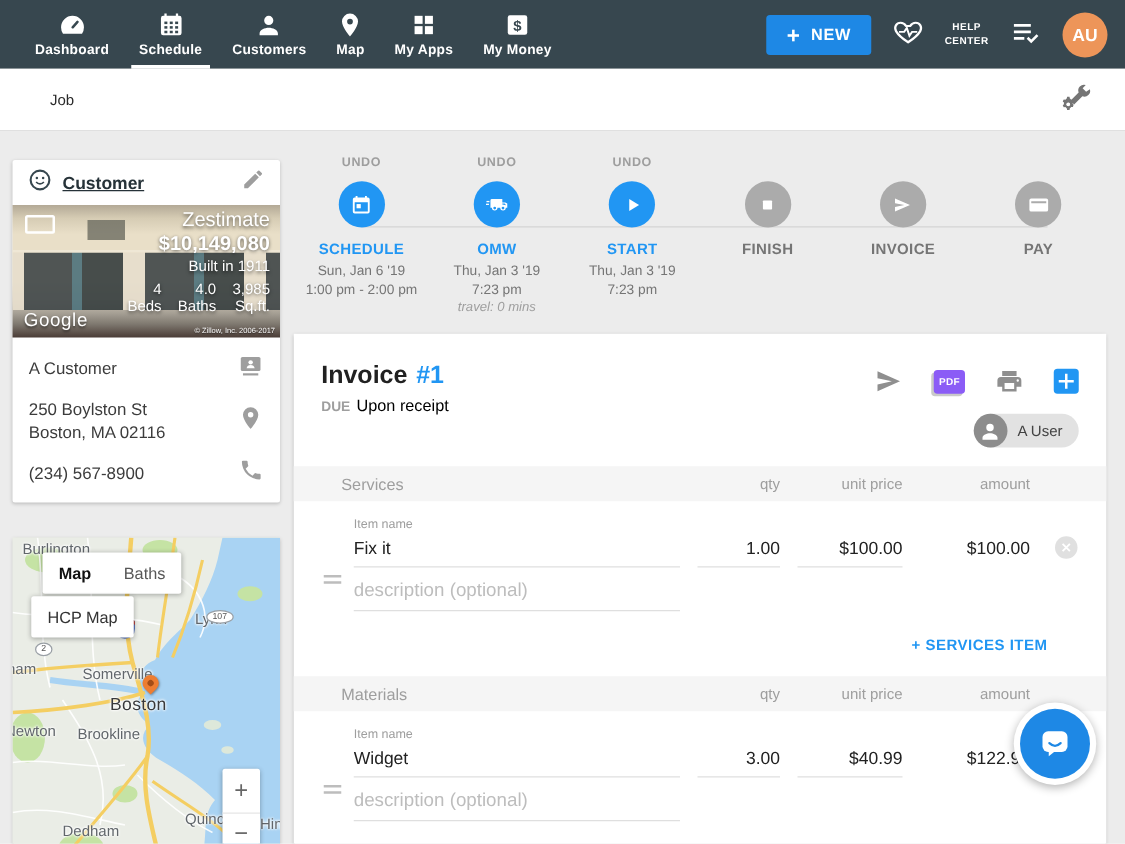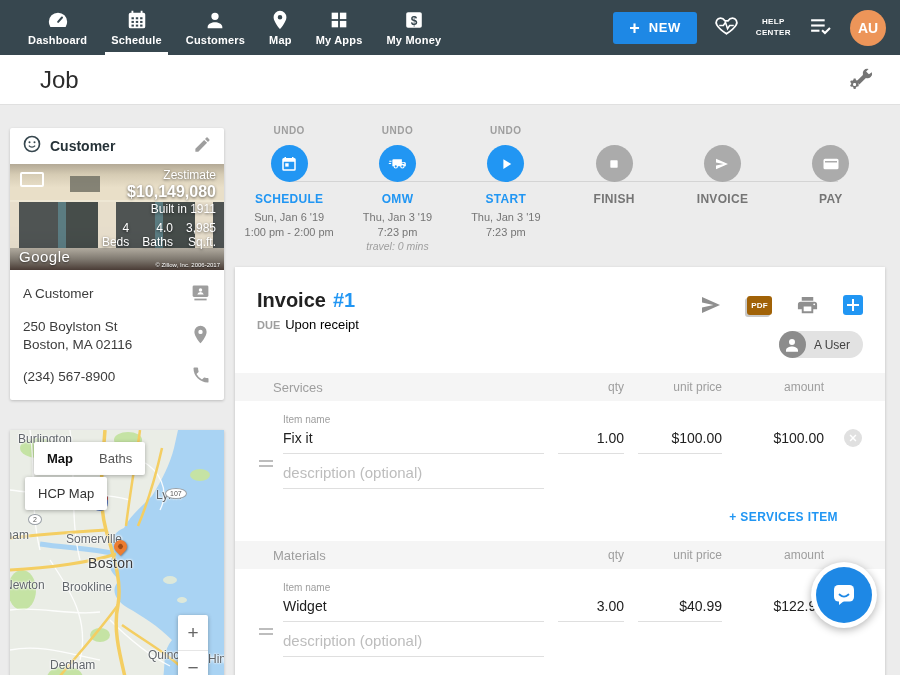--- a/index.html
+++ b/index.html
@@ -15,40 +15,40 @@
   .tab.active::after { content:""; position:absolute; left:6px; right:6px; bottom:0; height:3px; background:#fff; }
   .nav-right { margin-left:auto; display:flex; align-items:center; gap:17px; }
   .new-btn { height:32px; padding:0 16px; background:#1E88E5; border-radius:3px; display:flex; align-items:center; gap:9px; color:#fff; cursor:pointer; }
   .new-btn .plus { font-size:18px; font-weight:bold; line-height:1; }
   .new-btn .nlbl { font-size:13px; font-weight:bold; letter-spacing:.5px; }
   .help-center { color:#fff; font-size:8px; font-weight:bold; text-align:center; line-height:1.3; letter-spacing:.4px; cursor:pointer; }
   .avatar { width:36px; height:36px; border-radius:50%; background:#ED9559; color:#fff; font-size:14px; font-weight:bold; display:flex; align-items:center; justify-content:center; cursor:pointer; }
 
   
   .jobbar { height:50px; background:#fff; border-bottom:1px solid #E0E0E0; display:flex; align-items:center; padding:0 26px 0 40px; }
-  .jobbar .jtitle { font-size:24px; color:#2b2b2b; }
+  .jobbar .jtitle { font-size:12px; color:#2b2b2b; }
   .jobbar .tools { margin-left:auto; cursor:pointer; }
 
   
   .content { position:relative; height:570px; overflow:hidden; }
   .card { background:#fff; border-radius:2px; box-shadow:0 1px 3px rgba(0,0,0,.2); }
 
   
   .cust-card { position:absolute; left:10px; top:23px; width:214px; }
   .cust-head { height:36px; display:flex; align-items:center; gap:8px; padding:0 12px; }
-  .cust-head .ctitle { font-size:14px; font-weight:bold; color:#263238; }
+  .cust-head .ctitle { font-size:14px; font-weight:bold; color:#263238;text-decoration:underline; }
   .cust-head .pencil { margin-left:auto; cursor:pointer; }
   .photo { position:relative; height:106px; overflow:hidden;
     background:linear-gradient(180deg,#b3a996 0%,#d6ccb4 10%,#e9dfc8 22%,#e9dfc8 58%,#cfc6b6 72%,#a49e93 82%,#7e786f 90%,#4a3c36 100%); }
   .photo .winband { position:absolute; left:0; right:0; top:36px; height:48px;
     background:repeating-linear-gradient(90deg,#e7decc 0 9px,#43494a 9px 48px,#50747c 48px 56px,#394140 56px 88px,#e7decc 88px 97px); opacity:.92; border-top:2px solid #efe8d6; }
   .photo .vent { position:absolute; left:60px; top:12px; width:30px; height:16px; background:#6b6b60; opacity:.8; }
   .photo .frame-ic { position:absolute; left:10px; top:8px; width:24px; height:15px; border:2px solid #fff; border-radius:2px; }
   .zes { position:absolute; right:8px; top:4px; text-align:right; color:#fff; text-shadow:0 1px 3px rgba(0,0,0,.6); }
-  .zes .z1 { font-size:12px;text-align:right; }
+  .zes .z1 { font-size:16px;text-align:right; }
   .zes .z2 { font-size:16px; font-weight:bold; margin:1px 0; }
   .zes .z3 { font-size:12px; margin-bottom:2px; }
   .zstats { display:inline-grid; grid-template-columns:auto auto auto; column-gap:13px; justify-items:end; font-size:12px; }
   .glogo { position:absolute; left:9px; bottom:5px; color:#fff; font-size:15px; letter-spacing:.5px; text-shadow:0 1px 2px rgba(0,0,0,.5); }
   .copyr { position:absolute; right:4px; bottom:2px; color:#fff; font-size:6px; text-shadow:0 1px 1px rgba(0,0,0,.6); }
   .cust-info { padding:12px 13px 0 13px; }
   .crow { display:flex; justify-content:space-between; align-items:center; margin-bottom:11px; }
   .crow .ctext { font-size:13.5px; color:#3c3c3c; line-height:1.35; }
   .hist-row { border-top:1px solid #E3E3E3; height:38px; display:flex; align-items:center; gap:11px; padding:0 13px; cursor:pointer; }
   .hist-row .hlabel { font-size:13px; font-weight:bold; color:#37474F; }
@@ -89,21 +89,21 @@
   .inv-card { position:absolute; left:235px; top:162px; width:650px; height:530px; background:#fff; box-shadow:0 1px 3px rgba(0,0,0,.2); }
   .inv-head { position:relative; padding:22px 20px 0 22px; height:106px; }
   .inv-title-row { display:flex; align-items:baseline; gap:7px; }
   .inv-title { font-size:20px; font-weight:bold; color:#212121; }
   .inv-num { font-size:20px; font-weight:bold; color:#2196F3; }
   .due-row { margin-top:5px; display:flex; align-items:baseline; gap:5px; }
   .due-lbl { font-size:11px; font-weight:bold; color:#9E9E9E; }
   .due-val { font-size:13px; color:#000000; cursor:pointer; }
   .inv-actions { position:absolute; right:22px; top:26px; display:flex; align-items:center; gap:24px; }
   .act { cursor:pointer; display:flex; align-items:center; }
-  .pdf-badge { width:25px; height:19px; background:#a16207; border-radius:3px; color:#fff; font-size:8px; font-weight:bold; display:flex; align-items:center; justify-content:center; letter-spacing:.2px; box-shadow:-2px 2px 0 #c9c9c9; }
+  .pdf-badge { width:25px; height:19px; background:#8b5cf6; border-radius:3px; color:#fff; font-size:8px; font-weight:bold; display:flex; align-items:center; justify-content:center; letter-spacing:.2px; box-shadow:-2px 2px 0 #c9c9c9; }
   .plus-btn { width:20px; height:20px; background:#2196F3; border-radius:3px; position:relative; }
   .plus-btn::before,.plus-btn::after { content:""; position:absolute; background:#fff; }
   .plus-btn::before { left:9px; top:4px; width:2px; height:12px; }
   .plus-btn::after { left:4px; top:9px; width:12px; height:2px; }
   .chip { position:absolute; right:22px; top:64px; height:27px; background:#E2E2E2; border-radius:14px; display:flex; align-items:center; gap:8px; padding-right:13px; cursor:pointer; }
   .chip .cav { width:27px; height:27px; border-radius:50%; background:#8C8C8C; display:flex; align-items:center; justify-content:center; }
   .chip .cname { font-size:12px; color:#424242; }
 
   .item-grid { display:grid; grid-template-columns:1fr 66px 84px 88px 47px; column-gap:14px; }
   .sec-bar { background:#F5F5F5; height:28px; align-items:center; padding-left:38px; }

